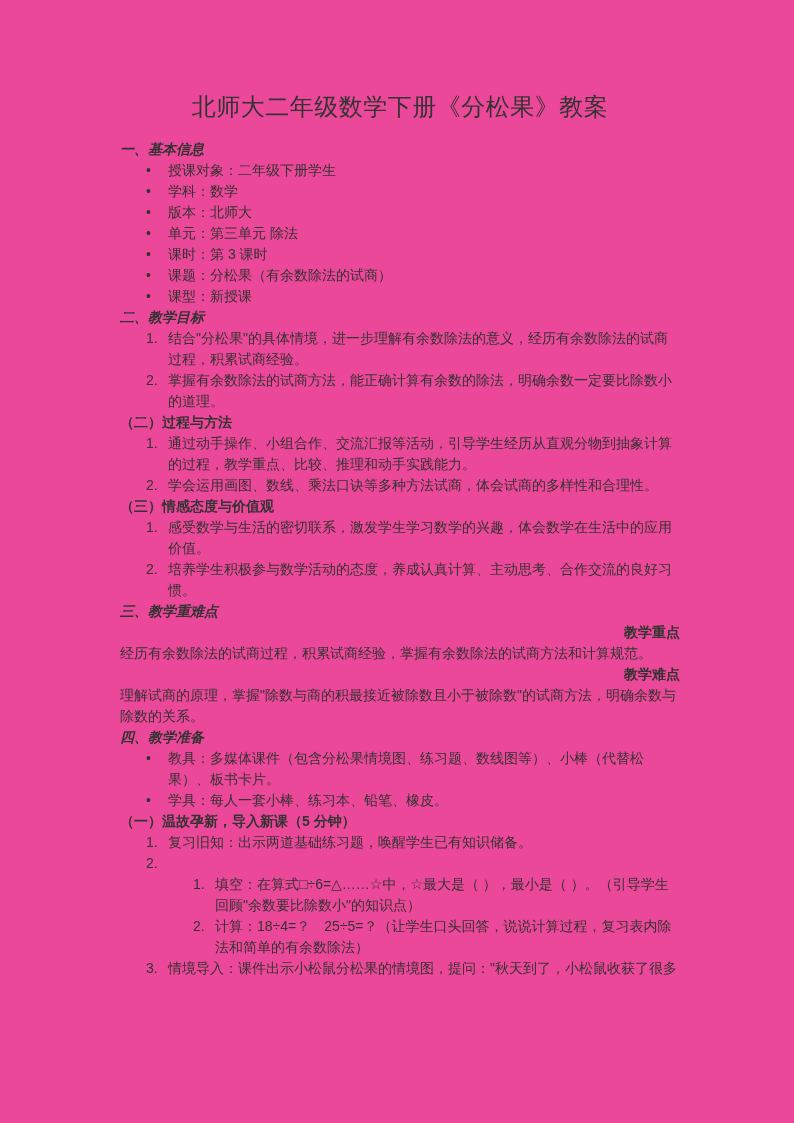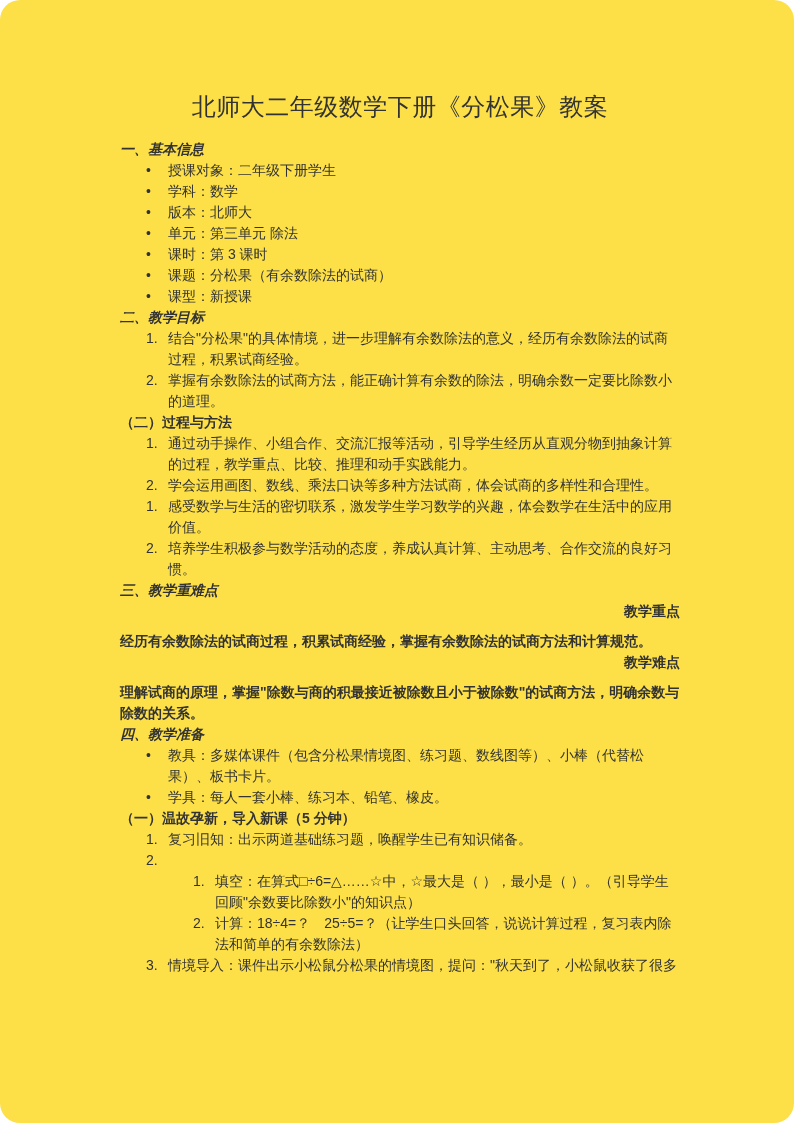--- a/index.html
+++ b/index.html
@@ -1,42 +1,41 @@
 <!DOCTYPE html>
 <html><head>
 <meta charset="utf-8">
 <style>
   html, body { margin: 0; padding: 0; background: #ffffff; }
   .page {
     position: relative;
     width: 794px;
     height: 1123px;
     box-sizing: border-box;
-    background: #fde047;
+    background: #ec4899;
     padding: 90px 114px 0 120px;
     font-family: "Liberation Sans", "DejaVu Sans", sans-serif;
     font-size: 14px;
     line-height: 21px;
     color: #333333;
     overflow: hidden;
-    border-radius: 20px;
   }
   .doc-title {
     font-size: 24px;
     line-height: 34px;
     font-weight: 400;
     text-align: center;
     color: #333333;
     margin-bottom: 15px;
     letter-spacing: 0.5px;
   }
   .h1 { font-weight: 700; font-style: italic; }
   .h2 { font-weight: 700; }
   .h3 { font-weight: 700; text-align: right; }
-  .para { font-weight: 700; margin-top: 9px; }
+  .para { font-weight: 400; }
   .li { display: flex; }
   .li .marker { flex: 0 0 22px; }
   .li .text { flex: 1 1 auto; min-width: 0; }
   .indent1 { padding-left: 26px; }
   .indent2 { padding-left: 73px; }
 </style>
 </head>
 <body>
 
 <div class="page">
@@ -87,20 +86,21 @@
   <div class="h2">（二）过程与方法</div>
   <div class="li indent1">
     <span class="marker">1.</span>
     <span class="text">通过动手操作、小组合作、交流汇报等活动，引导学生经历从直观分物到抽象计算的过程，教学重点、比较、推理和动手实践能力。</span>
   </div>
   <div class="li indent1">
     <span class="marker">2.</span>
     <span class="text">学会运用画图、数线、乘法口诀等多种方法试商，体会试商的多样性和合理性。</span>
   </div>
 
+  <div class="h2">（三）情感态度与价值观</div>
   <div class="li indent1">
     <span class="marker">1.</span>
     <span class="text">感受数学与生活的密切联系，激发学生学习数学的兴趣，体会数学在生活中的应用价值。</span>
   </div>
   <div class="li indent1">
     <span class="marker">2.</span>
     <span class="text">培养学生积极参与数学活动的态度，养成认真计算、主动思考、合作交流的良好习惯。</span>
   </div>
 
   <div class="h1">三、教学重难点</div>

